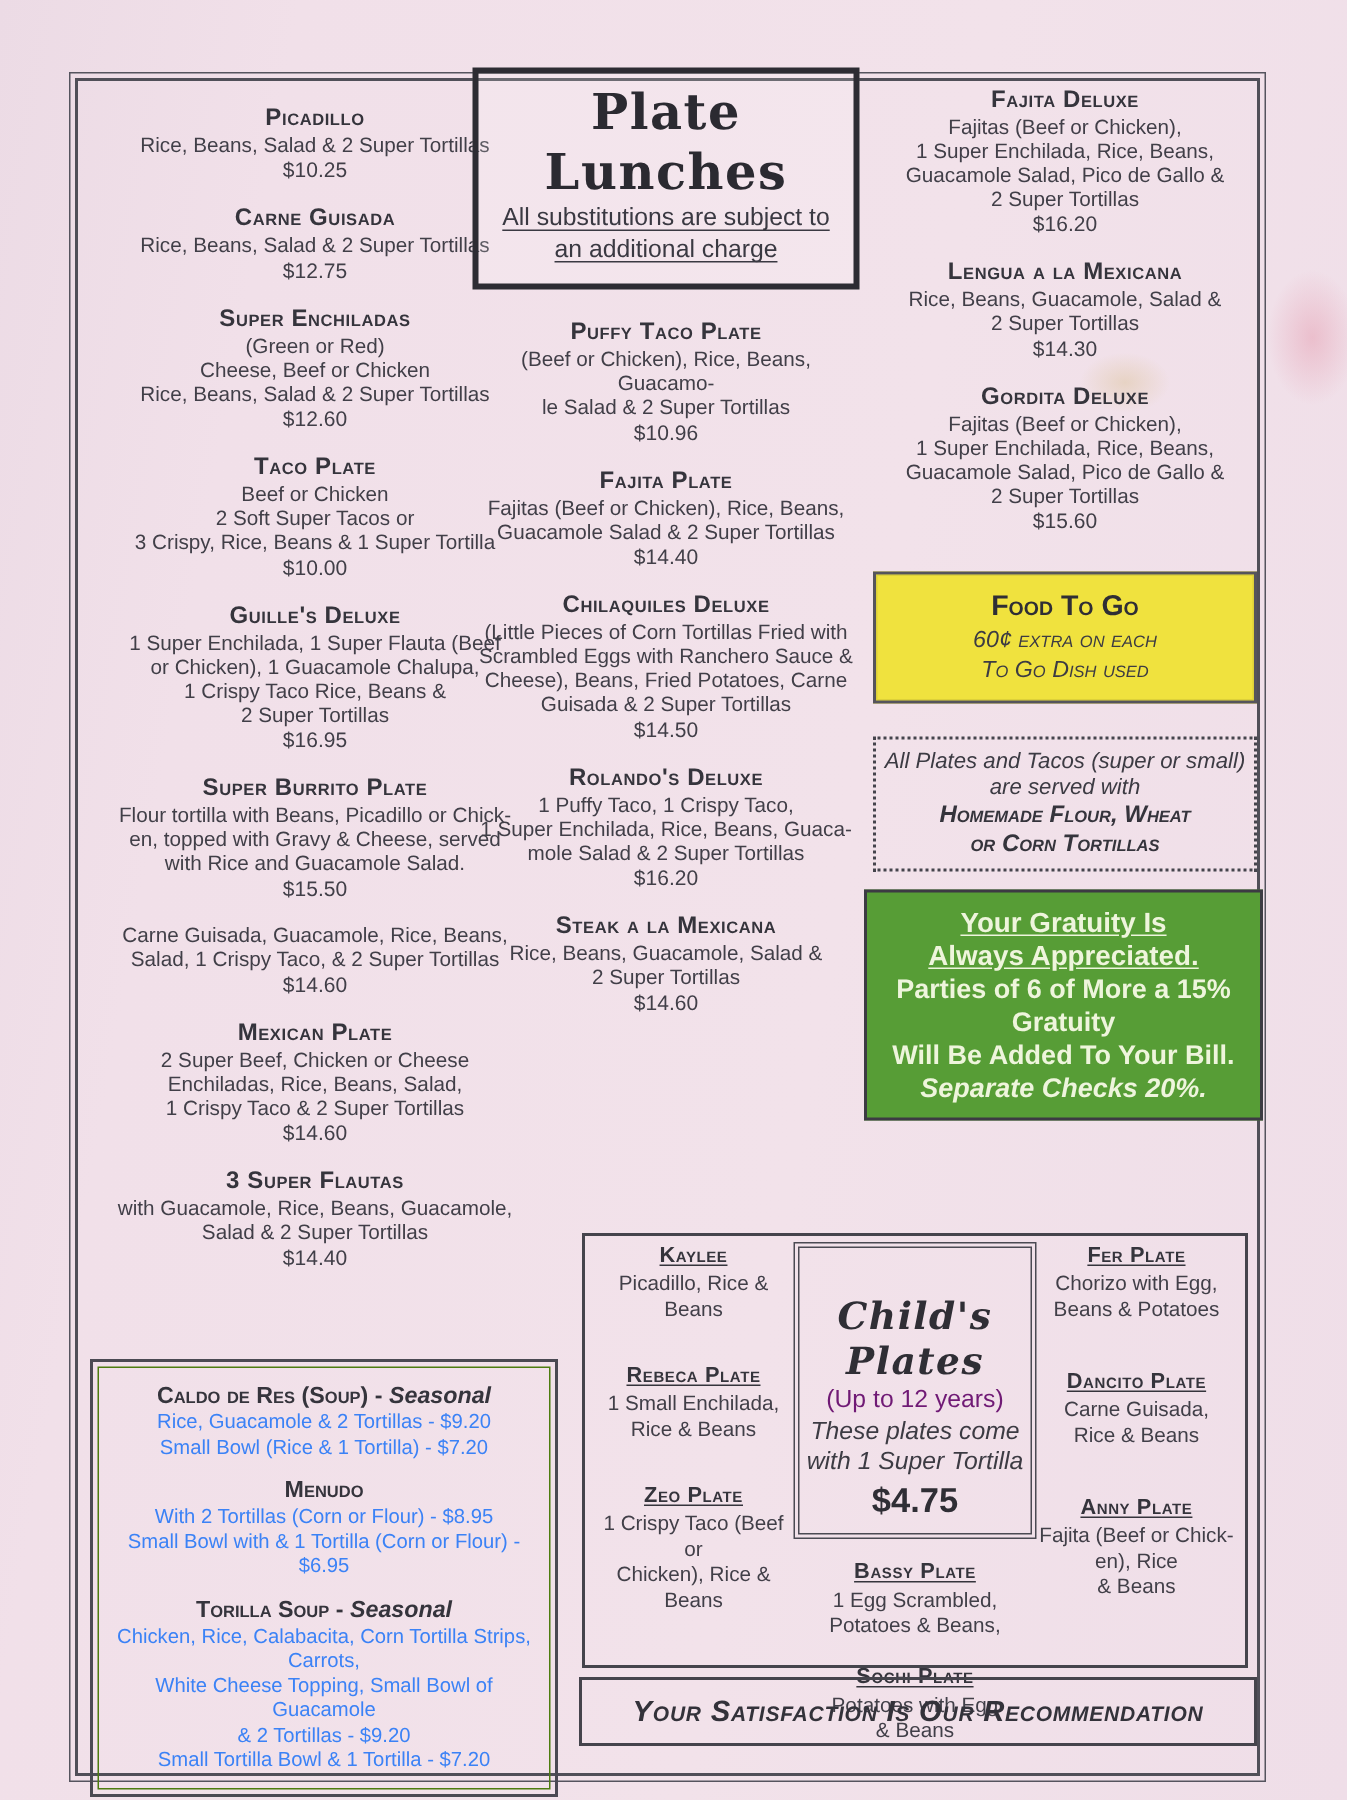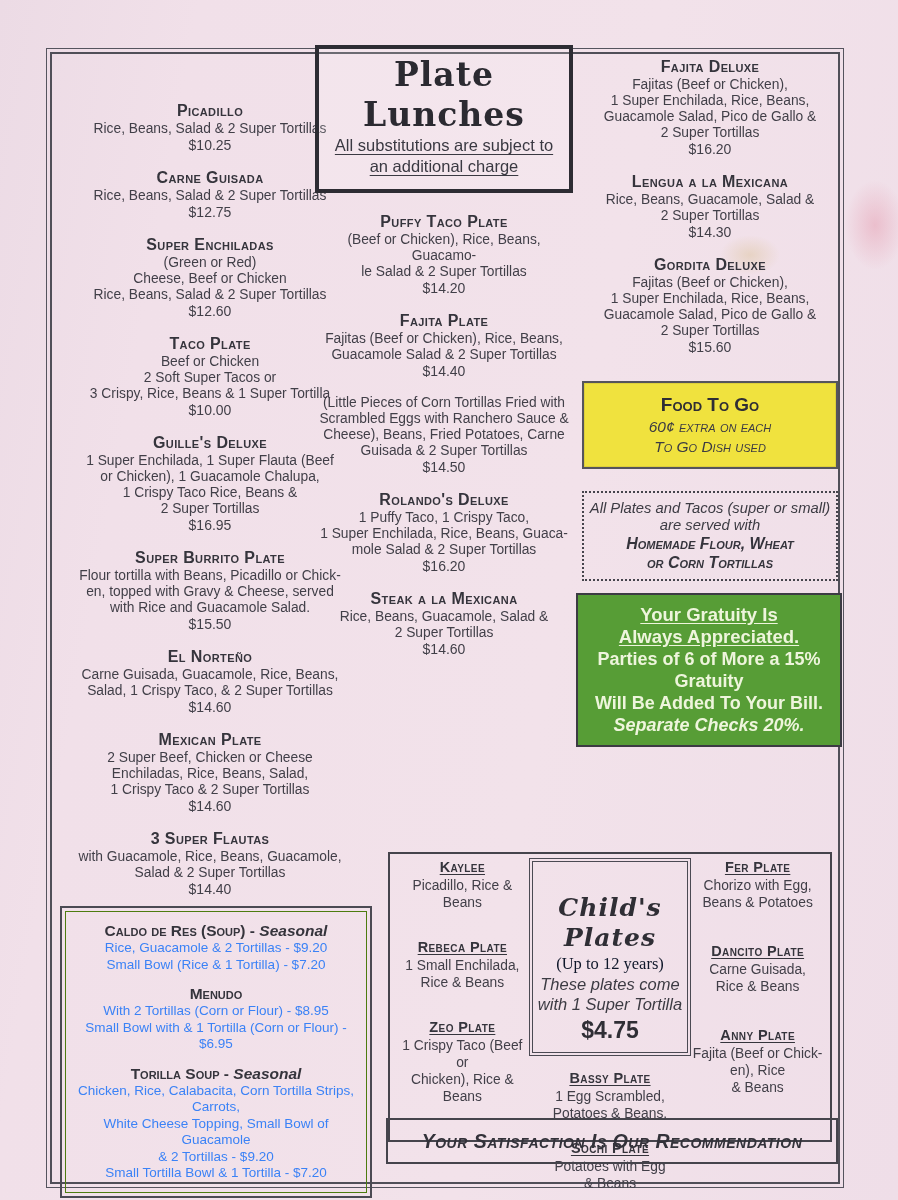--- a/index.html
+++ b/index.html
@@ -14,21 +14,21 @@
     position:absolute;left:50px;top:52px;width:786px;height:1128px;
     border:2px solid #504f58;outline:1px solid #55545e;outline-offset:3px;
     background:transparent;
   }
   .stain1{position:absolute;left:845px;top:180px;width:60px;height:90px;border-radius:50%;
     background:radial-gradient(closest-side,rgba(228,150,170,.45),rgba(228,150,170,0));}
   .stain2{position:absolute;left:720px;top:235px;width:60px;height:40px;border-radius:50%;
     background:radial-gradient(closest-side,rgba(216,190,140,.4),rgba(216,190,140,0));}
   
   .col{position:absolute;text-align:center;}
-  .col-left{left:55px;top:70px;width:310px;margin-top:32px;}
+  .col-left{left:55px;top:70px;width:310px;}
   .col-center{left:315px;top:45px;width:258px;}
   .col-right{left:582px;top:58px;width:256px;}
   
   .menu-item{margin-bottom:16px;}
   .item-name{
     font-weight:bold;font-variant:small-caps;font-size:16px;letter-spacing:.4px;
     color:#35343c;line-height:18px;margin-bottom:1px;
   }
   .item-desc{font-size:13.8px;line-height:16px;white-space:pre-line;color:#413f48;}
   .item-price{font-size:14px;line-height:16px;color:#413f48;}
@@ -71,34 +71,34 @@
   .gratuity-box{
     margin-top:12px;margin-left:-6px;width:calc(100% + 10px);box-sizing:border-box;
     background:#579d36;border:2px solid #3c3b43;padding:9px 2px;
     color:#eef5dc;font-weight:bold;
   }
   .grat-underline{font-size:18.5px;line-height:22px;text-decoration:underline;text-underline-offset:2px;}
   .grat-line{font-size:18px;line-height:22px;}
   .grat-italic{font-size:18px;line-height:22px;font-style:italic;}
   
   .childs-box{
-    position:absolute;left:388px;top:852px;width:444px;height:290px;
+    position:absolute;left:388px;top:822px;width:444px;height:290px;
     border:2px solid #45444c;box-sizing:border-box;padding:4px 6px;
     display:grid;grid-template-columns:31% 38% 31%;
   }
   .child-col{text-align:center;}
   .child-item .item-name{font-size:14.5px;text-decoration:underline;text-underline-offset:2px;}
   .child-item .item-desc{font-size:13.8px;line-height:17px;text-align:center;}
   .childs-title-outer{border:1px solid #4b4a53;padding:2px;margin-top:0px;}
   .childs-title-inner{border:1px solid #4b4a53;padding:6px 2px 8px 2px;}
   .childs-title{
     font-family:"DejaVu Serif", serif;font-style:italic;font-weight:bold;
     font-size:25px;line-height:30px;color:#2f2e35;letter-spacing:1px;margin-top:25px;
   }
-  .childs-sub1{font-size:16.5px;line-height:21px;color:#0f172a;font-family:Liberation Serif, serif;}
+  .childs-sub1{font-size:16.5px;line-height:21px;color:#701a75;}
   .childs-sub2{font-style:italic;font-size:16.5px;line-height:20px;white-space:pre-line;color:#3c3b43;}
   .childs-price{font-weight:bold;font-size:23px;line-height:28px;color:#2f2e35;margin-top:2px;}
   .kaylee-col .child-item{margin-bottom:27px;}
   .center-plates{margin-top:13px;}
   .center-plates .child-item{margin-bottom:17px;}
   .fer-col .child-item{margin-bottom:31px;}
   
   .footer-banner{
     position:absolute;left:386px;top:1118px;width:452px;height:46px;
     border:2px solid #45444c;box-sizing:border-box;
@@ -148,21 +148,20 @@
     <div class="item-price">$16.95</div>
   </div>
   <div class="menu-item">
     <div class="item-name">Super Burrito Plate</div>
     <div class="item-desc">Flour tortilla with Beans, Picadillo or Chick-
 en, topped with Gravy &amp; Cheese, served
 with Rice and Guacamole Salad.</div>
     <div class="item-price">$15.50</div>
   </div>
   <div class="menu-item">
-    <div class="item-name">El Norteño</div>
     <div class="item-desc">Carne Guisada, Guacamole, Rice, Beans,
 Salad, 1 Crispy Taco, &amp; 2 Super Tortillas</div>
     <div class="item-price">$14.60</div>
   </div>
   <div class="menu-item">
     <div class="item-name">Mexican Plate</div>
     <div class="item-desc">2 Super Beef, Chicken or Cheese
 Enchiladas, Rice, Beans, Salad,
 1 Crispy Taco &amp; 2 Super Tortillas</div>
     <div class="item-price">$14.60</div>
@@ -202,29 +201,30 @@
 <div class="col col-center">
   <div class="header-box">
     <div class="page-title">Plate Lunches</div>
     <div class="header-sub">All substitutions are subject to</div>
     <div class="header-sub">an additional charge</div>
   </div>
   <div class="menu-item">
     <div class="item-name">Puffy Taco Plate</div>
     <div class="item-desc">(Beef or Chicken), Rice, Beans, Guacamo-
 le Salad &amp; 2 Super Tortillas</div>
-    <div class="item-price">$14.20</div>
+    <div class="item-price">$10.96</div>
   </div>
   <div class="menu-item">
     <div class="item-name">Fajita Plate</div>
     <div class="item-desc">Fajitas (Beef or Chicken), Rice, Beans,
 Guacamole Salad &amp; 2 Super Tortillas</div>
     <div class="item-price">$14.40</div>
   </div>
   <div class="menu-item">
+    <div class="item-name">Chilaquiles Deluxe</div>
     <div class="item-desc">(Little Pieces of Corn Tortillas Fried with
 Scrambled Eggs with Ranchero Sauce &amp;
 Cheese), Beans, Fried Potatoes, Carne
 Guisada &amp; 2 Super Tortillas</div>
     <div class="item-price">$14.50</div>
   </div>
   <div class="menu-item">
     <div class="item-name">Rolando's Deluxe</div>
     <div class="item-desc">1 Puffy Taco, 1 Crispy Taco,
 1 Super Enchilada, Rice, Beans, Guaca-

